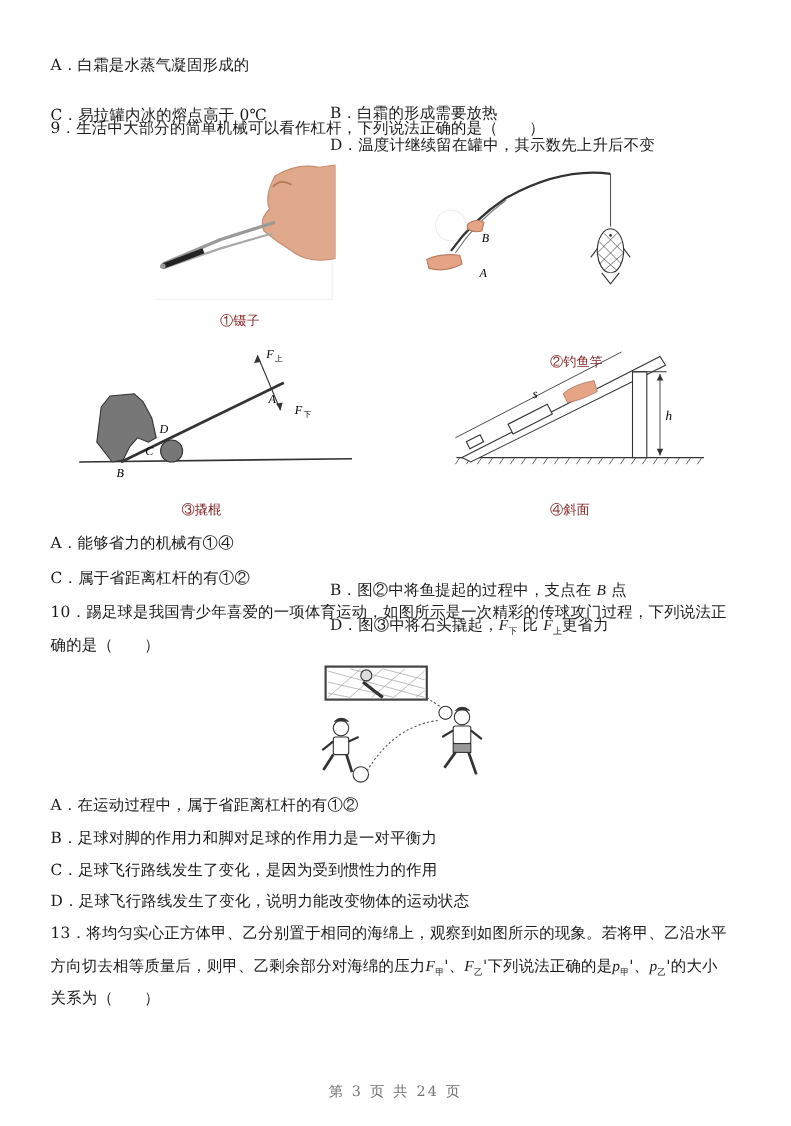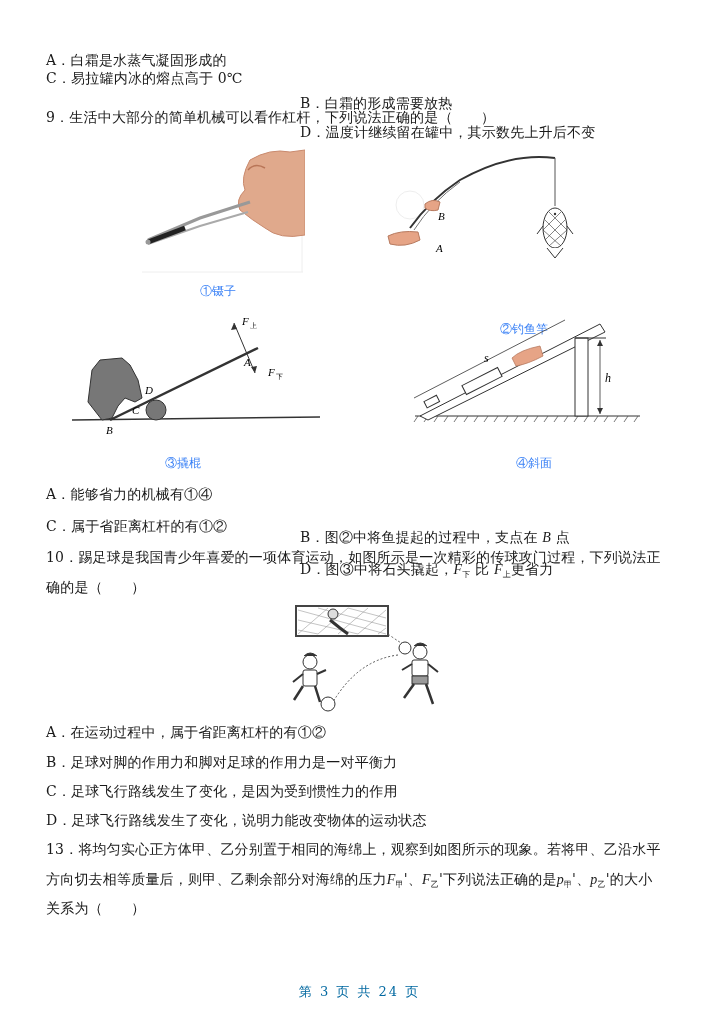--- a/index.html
+++ b/index.html
@@ -5,31 +5,31 @@
   html, body { margin: 0; padding: 0; background: #ffffff; }
   body {
     width: 719px; height: 1024px; position: relative; overflow: hidden;
     font-family: "DejaVu Serif", "Liberation Serif", serif;
     color: #1a1a1a; font-size: 14px;
   }
   .line { position: absolute; left: 46px; white-space: nowrap; font-size: 14px; line-height: 20px; letter-spacing: 0.2px; text-align: right; }
   .col2 { left: 300px; margin-top: 43px; }
   .it { font-style: italic; font-family: "Liberation Serif", serif; }
   .sub { font-size: 8px; vertical-align: -3px; }
-  .caption { position: absolute; font-size: 12px; color: #3b82f6; white-space: nowrap; }
+  .caption { position: absolute; font-size: 12px; color: #7f1d1d; white-space: nowrap; }
   .fig { position: absolute; }
-  .footer { position: absolute; top: 983px; left: 0; width: 719px; text-align: center; font-size: 13px; color: #0369a1; letter-spacing: 2px; }
+  .footer { position: absolute; top: 983px; left: 0; width: 719px; text-align: center; font-size: 13px; color: #737373; letter-spacing: 2px; }
   svg text { font-family: "Liberation Serif", serif; }
 </style>
 </head>
 <body>
 
 <div class="line" style="top:50px">A．白霜是水蒸气凝固形成的</div>
 <div class="line col2" style="top:50px">B．白霜的形成需要放热</div>
-<div class="line" style="top:68px">C．易拉罐内冰的熔点高于 0℃</div>
+<div class="line" style="top:95px">C．易拉罐内冰的熔点高于 0℃</div>
 <div class="line col2" style="top:79px">D．温度计继续留在罐中，其示数先上升后不变</div>
 
 <div class="line" style="top:107px">9．生活中大部分的简单机械可以看作杠杆，下列说法正确的是（　　）</div>
 
 <div class="fig" style="left:140px; top:140px; width:165px; height:135px;">
   <svg width="165" height="135" viewBox="0 0 165 135">
     <line x1="2" y1="132" x2="163" y2="132" stroke="#eee" stroke-width="1"></line>
     <line x1="162" y1="15" x2="162" y2="132" stroke="#eee" stroke-width="1"></line>
     <path d="M110 20 Q130 8 150 12 L165 10 L165 95 Q140 100 125 88 Q112 80 100 70 Q95 60 105 50 Q100 38 110 20 Z" fill="#e0a98c" stroke="#c98a6e" stroke-width="1"></path>
     <path d="M108 30 Q115 22 125 28" fill="none" stroke="#b97658" stroke-width="1.5"></path>
@@ -118,21 +118,21 @@
     <line x1="200" y1="30" x2="200" y2="104" stroke="#333" stroke-width="0.8"></line>
     <polygon points="200,30 197,36 203,36" fill="#333"></polygon>
     <polygon points="200,104 197,98 203,98" fill="#333"></polygon>
     <text x="205" y="72" font-size="12" font-style="italic">h</text>
     <line x1="14" y1="88" x2="165" y2="10" stroke="#333" stroke-width="0.8"></line>
     <text x="84" y="52" font-size="12" font-style="italic">s</text>
     <rect x="62" y="66" width="40" height="10" transform="rotate(-27 82 71)" fill="#fff" stroke="#333" stroke-width="1"></rect>
     <rect x="25" y="88" width="14" height="7" transform="rotate(-27 32 92)" fill="#fff" stroke="#333" stroke-width="1"></rect>
     <path d="M112 48 Q120 40 140 36 L143 46 Q128 54 116 56 Z" fill="#e6a486" stroke="#b77a5f" stroke-width="0.8"></path>
   </svg>
-  <div class="caption" style="left:100px; top:145px;margin-left:16px;">④斜面</div>
+  <div class="caption" style="left:100px; top:145px;">④斜面</div>
 </div>
 
 <div class="line" style="top:484px">A．能够省力的机械有①④</div>
 <div class="line col2" style="top:484px">
   <span>B．图②中将鱼提起的过程中，支点在 </span><span class="it">B</span><span> 点</span>
 </div>
 <div class="line" style="top:516px">C．属于省距离杠杆的有①②</div>
 <div class="line col2" style="top:516px">
   <span>D．图③中将石头撬起，</span><span class="it">F</span><span class="sub">下</span><span> </span><span>比</span><span> </span><span class="it">F</span><span class="sub">上</span><span>更省力</span>
 </div>

